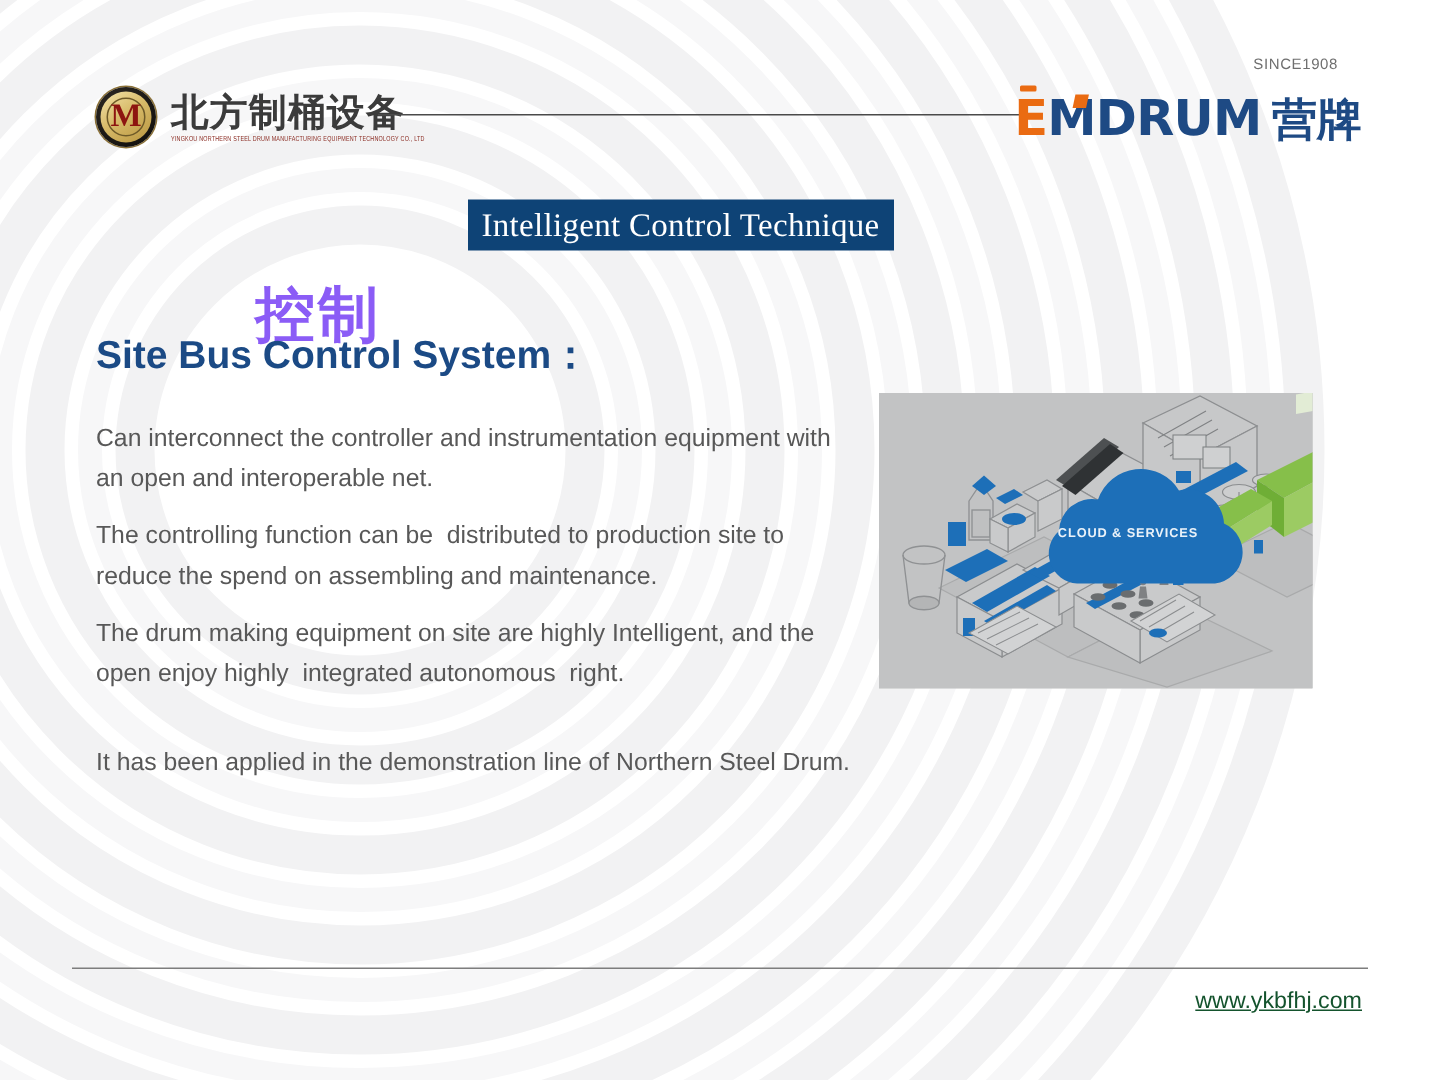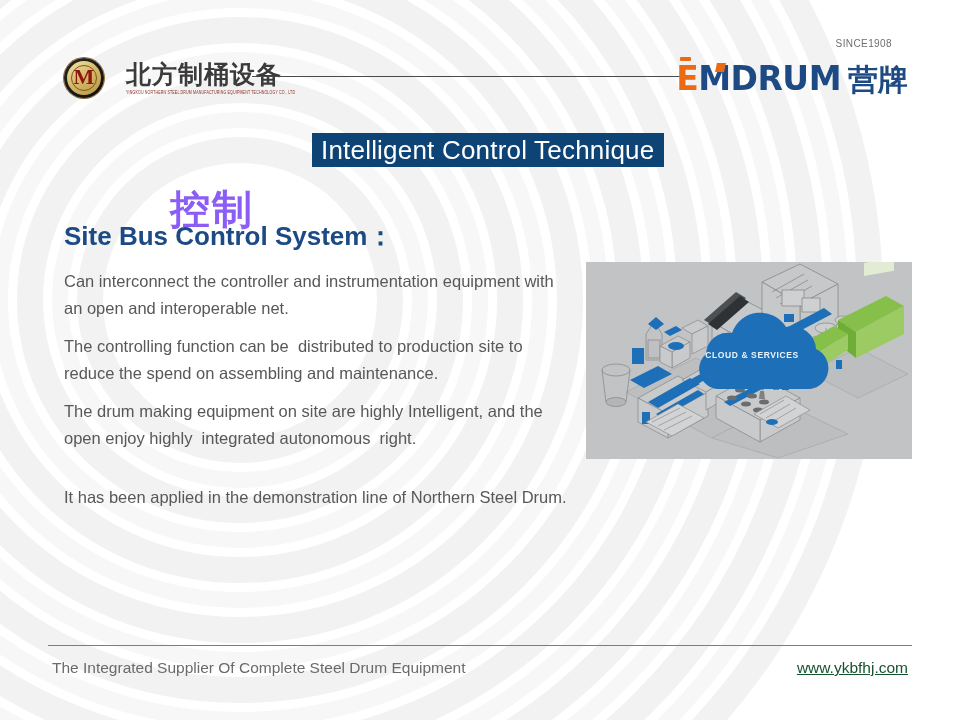--- a/index.html
+++ b/index.html
@@ -81,21 +81,21 @@
     font-size: 22px;
     font-weight: bold;
     color: #8d1410;
     z-index: 2;
     line-height: 1;
     padding-bottom: 2px;
     box-sizing: border-box;
   }
 
   .logo-text-block {
-    margin-left: 22px;
+    margin-left: 10px;
     display: flex;
     flex-direction: column;
     justify-content: center;
   }
   .logo-cn {
     font-family: "DejaVu Sans", sans-serif;
     font-size: 25px;
     font-weight: bold;
     color: #3b3b3b;
     letter-spacing: 1px;
@@ -191,22 +191,22 @@
     left: 312px;
     top: 133px;
     height: 34px;
     background: #0e4376;
     display: flex;
     align-items: center;
     padding: 0 10px 0 9px;
     box-sizing: border-box;
   }
   .title-banner span {
-    font-family: Liberation Sans, sans-serif;
-    font-size: 26px;
+    font-family: Liberation Serif, serif;
+    font-size: 22px;
     color: #ffffff;
     letter-spacing: 0.2px;
     white-space: nowrap;
   }
 
   
   .cjk-watermark {
     position: absolute;
     left: 170px;
     top: 182px;
@@ -228,39 +228,39 @@
     font-size: 26px;
     font-weight: bold;
     color: #1b4a85;
     letter-spacing: 0px;
     white-space: nowrap;
   }
 
   .body-col {
     position: absolute;
     left: 64px;
-    top: 268px;
+    top: 279px;
     width: 510px;
   }
   .para {
     font-family: "Liberation Sans", sans-serif;
     font-size: 16.5px;
     line-height: 27px;
     color: #585858;
     margin: 0 0 11px 0;
     white-space: pre-wrap;
   }
   .para.spaced-top { margin-top: 32px; }
 
   
   .figure {
     position: absolute;
     left: 586px;
     top: 262px;
-    width: 326px;
+    width: 289px;
     height: 197px;
     background: #c2c3c4;
     overflow: hidden;
   }
   .figure svg { display: block; }
 
   
   .footer-rule {
     position: absolute;
     left: 48px;
@@ -494,16 +494,15 @@
                  a24,24 0 0 1 30,22
                  a21,21 0 0 1 -6,40
                  l-92,0
                  a20,20 0 0 1 -12,-35 z" fill="#1d6fb8"></path>
       </g>
       <text x="166" y="96" text-anchor="middle" font-family="Liberation Sans, sans-serif" font-size="8.5" font-weight="bold" letter-spacing="0.6" fill="#eaf2f9">CLOUD &amp; SERVICES</text>
     </svg>
   </div>
 
   <div class="footer-rule"></div>
-  <div class="footer-left">The Integrated Supplier Of Complete Steel Drum Equipment</div>
   <div class="footer-right">www.ykbfhj.com</div>
 
 </div>
 
 </body></html>

